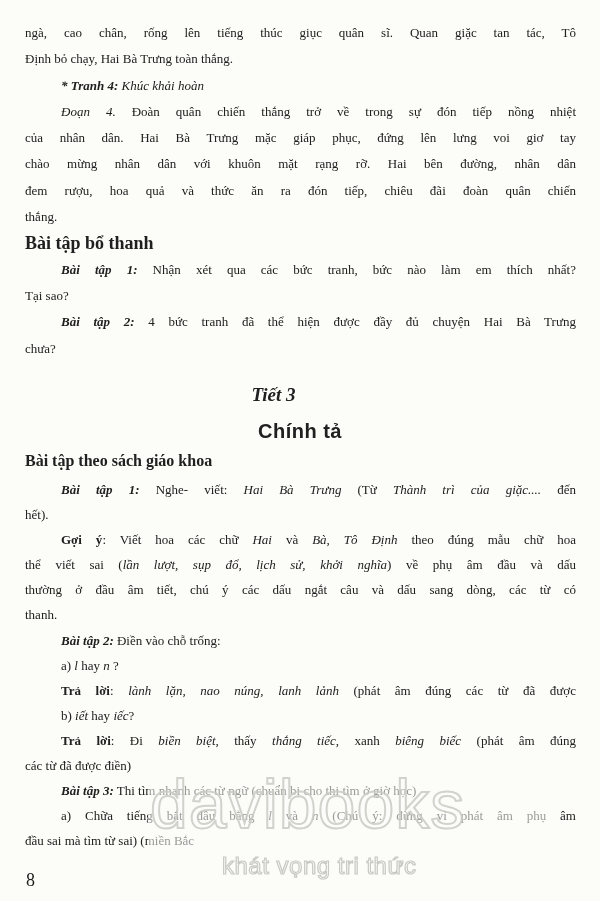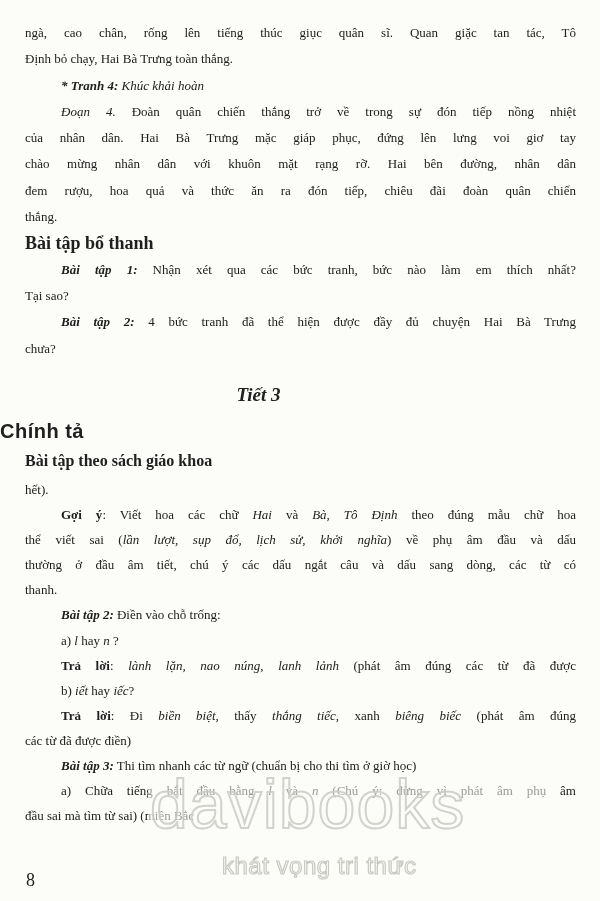--- a/index.html
+++ b/index.html
@@ -14,25 +14,25 @@
   #sec1 .ln{line-height:26.3px;}
   #sec2{top:477px;}
   #sec2 .ln{line-height:25.1px;}
   .ln{font-size:13px;text-align:left;white-space:normal;}
   .jf{text-align:justify;text-align-last:justify;}
   .ind{text-indent:36px;}
   .hd{font-weight:700;font-size:18px;}
   .rb{font-weight:700;}
   .ri{font-style:italic;}
   #lesson-heading{
-    position:absolute;top:384px;left:0;width:517px;text-align:center;
+    position:absolute;top:384px;left:15px;width:517px;text-align:center;
     font-size:19px;font-weight:700;font-style:italic;
   }
   #subject-heading{
-    position:absolute;top:420px;left:0;width:600px;
+    position:absolute;top:420px;left:0;width:600px;text-align:center;
     font-family:"Liberation Sans","DejaVu Sans",sans-serif;
     font-size:20px;font-weight:700;letter-spacing:0.5px;
   }
   #sgk-heading{
     position:absolute;top:452px;left:25px;
     font-weight:700;font-size:16px;
   }
   #page-number{
     position:absolute;left:26px;top:870px;font-size:18px;
   }
@@ -76,20 +76,21 @@
     <div class="ln"><span>Tại sao?</span></div>
     <div class="ln ind jf"><span class="rb ri">Bài tập 2:</span><span> 4 bức tranh đã thể hiện được đầy đủ chuyện Hai Bà Trưng</span></div>
     <div class="ln"><span>chưa?</span></div>
   </div>
 
   <div id="lesson-heading">Tiết 3</div>
   <div id="subject-heading">Chính tả</div>
   <div id="sgk-heading">Bài tập theo sách giáo khoa</div>
 
   <div class="sec" id="sec2">
+    <div class="ln ind jf"><span class="rb ri">Bài tập 1:</span><span> Nghe- viết: </span><span class="ri">Hai Bà Trưng</span><span> (Từ </span><span class="ri">Thành trì của giặc....</span><span> đến</span></div>
     <div class="ln"><span>hết).</span></div>
     <div class="ln ind jf"><span class="rb">Gợi ý</span><span>: Viết hoa các chữ </span><span class="ri">Hai</span><span> và </span><span class="ri">Bà</span><span>, </span><span class="ri">Tô Định</span><span> theo đúng mẫu chữ hoa</span></div>
     <div class="ln jf"><span>thể viết sai (</span><span class="ri">lần lượt, sụp đổ, lịch sử, khởi nghĩa</span><span>) về phụ âm đầu và dấu</span></div>
     <div class="ln jf"><span>thường ở đầu âm tiết, chú ý các dấu ngắt câu và dấu sang dòng, các từ có</span></div>
     <div class="ln"><span>thanh.</span></div>
     <div class="ln ind"><span class="rb ri">Bài tập 2:</span><span> Điền vào chỗ trống:</span></div>
     <div class="ln ind"><span>a) </span><span class="ri">l</span><span> hay </span><span class="ri">n</span><span> ?</span></div>
     <div class="ln ind jf"><span class="rb">Trả lời</span><span>: </span><span class="ri">lành lặn, nao núng, lanh lảnh</span><span> (phát âm đúng các từ đã được</span></div>
     <div class="ln ind"><span>b) </span><span class="ri">iết</span><span> hay </span><span class="ri">iếc</span><span>?</span></div>
     <div class="ln ind jf"><span class="rb">Trả lời</span><span>: Đi </span><span class="ri">biền biệt</span><span>, thấy </span><span class="ri">thắng tiếc</span><span>, xanh </span><span class="ri">biêng biếc</span><span> (phát âm đúng</span></div>

